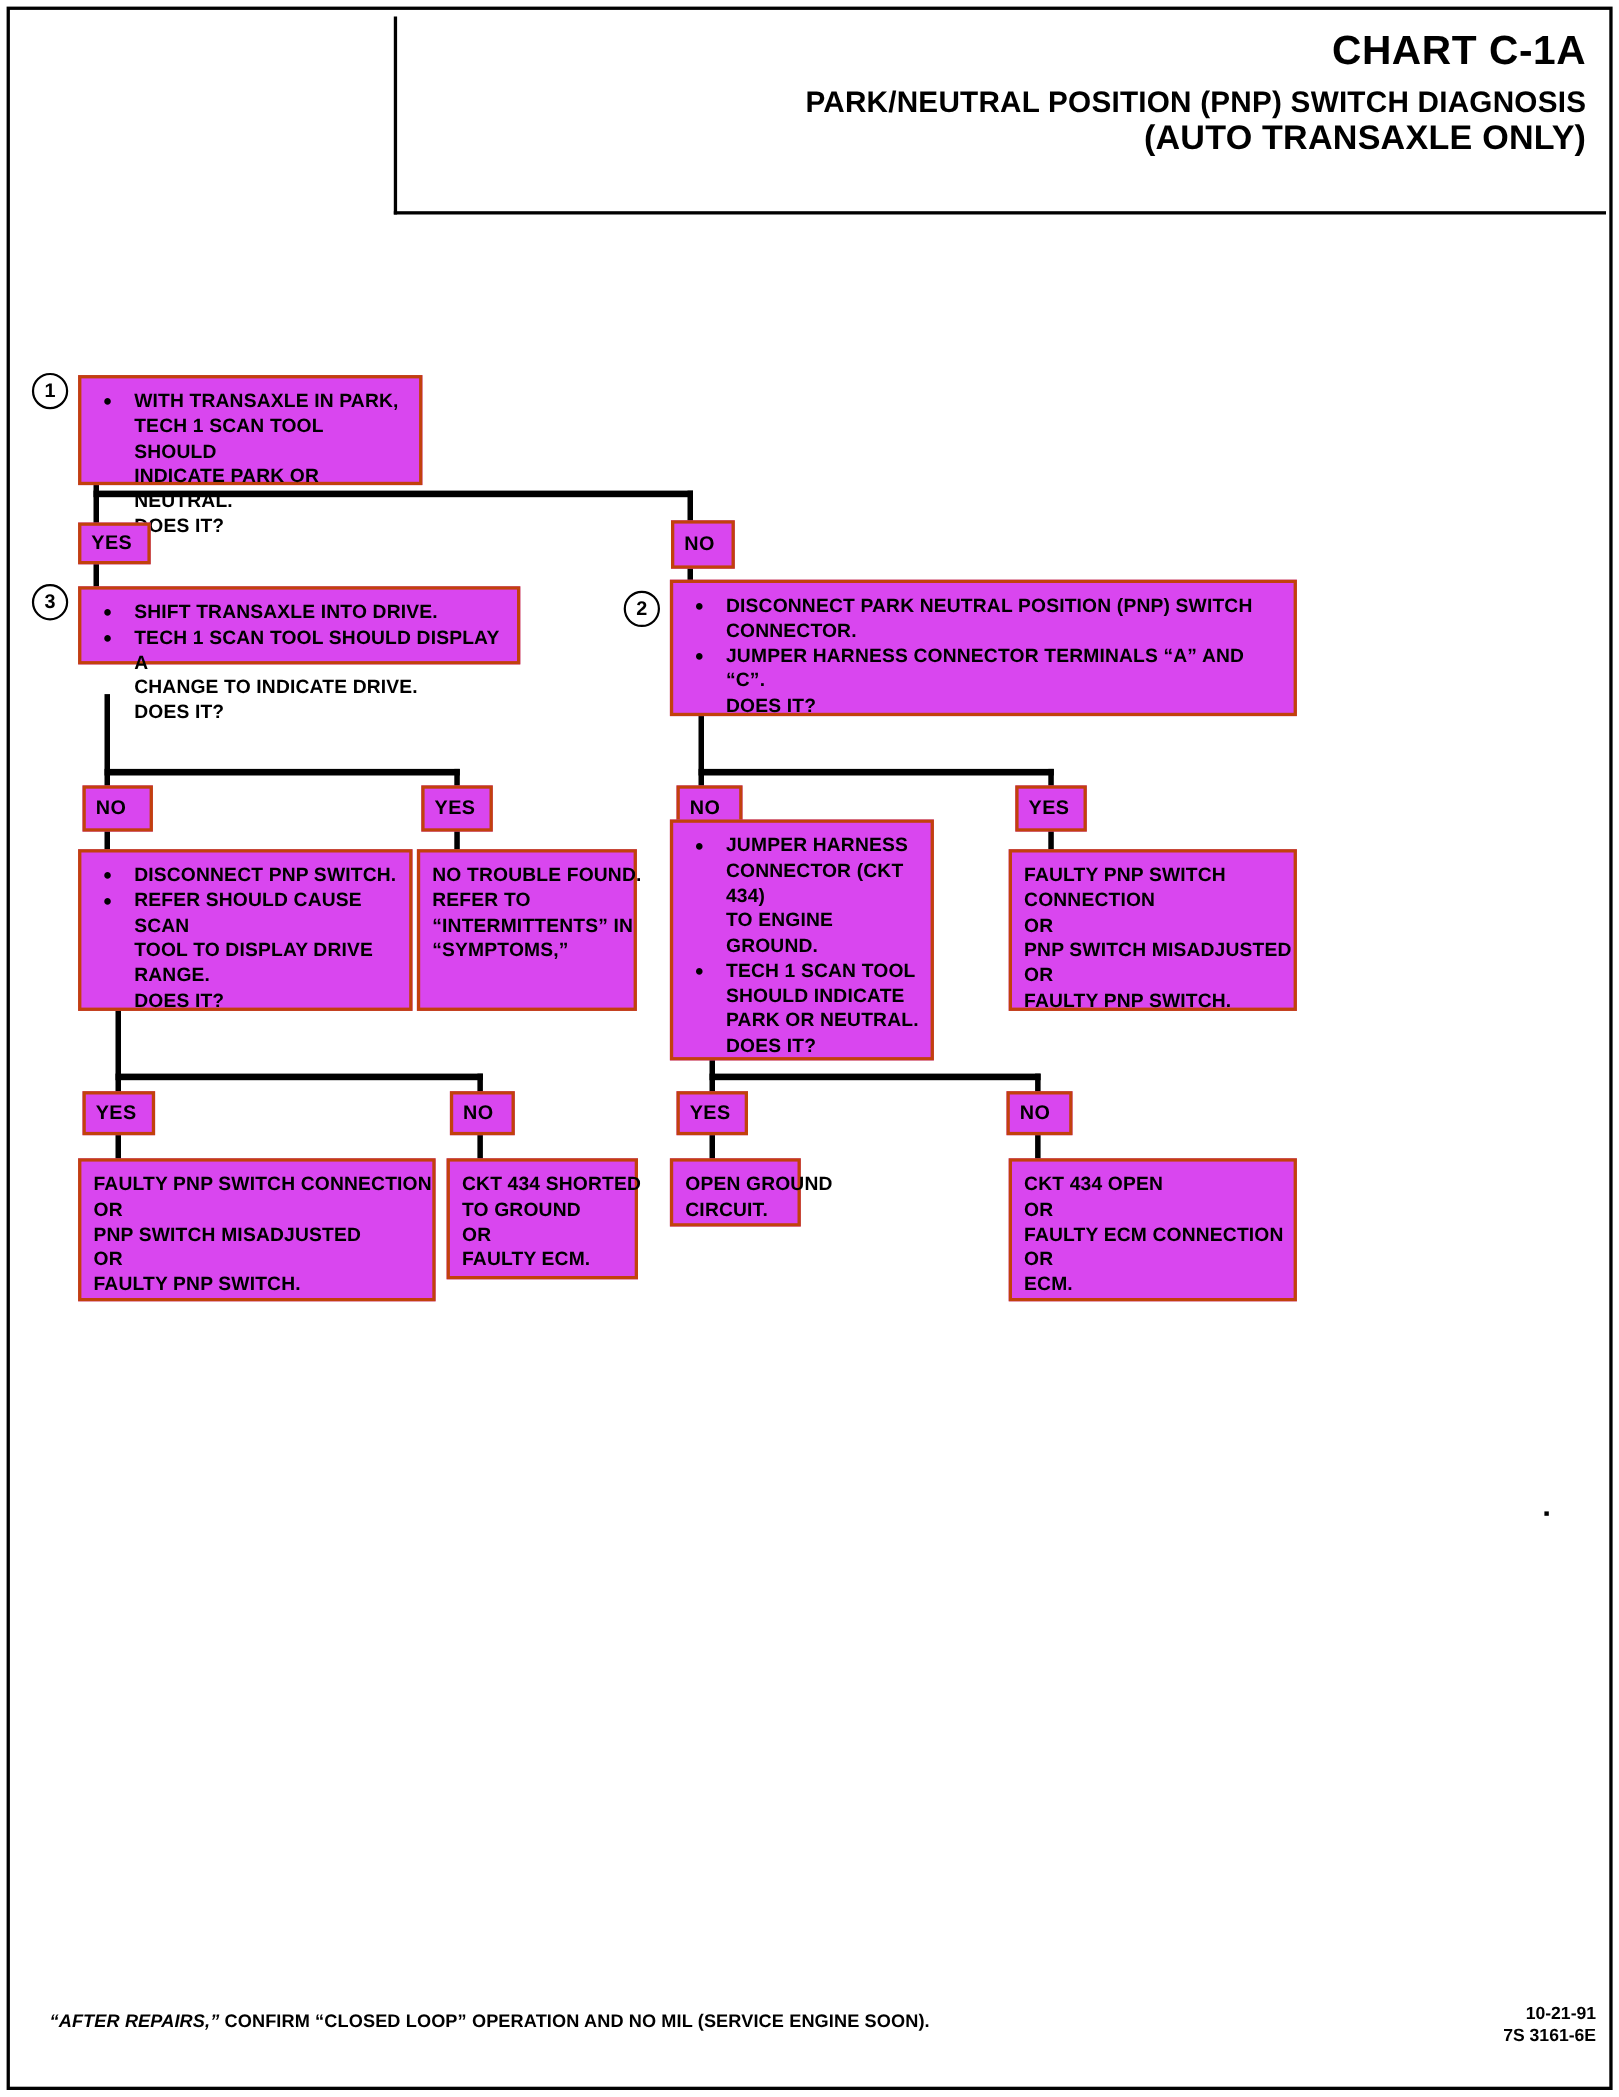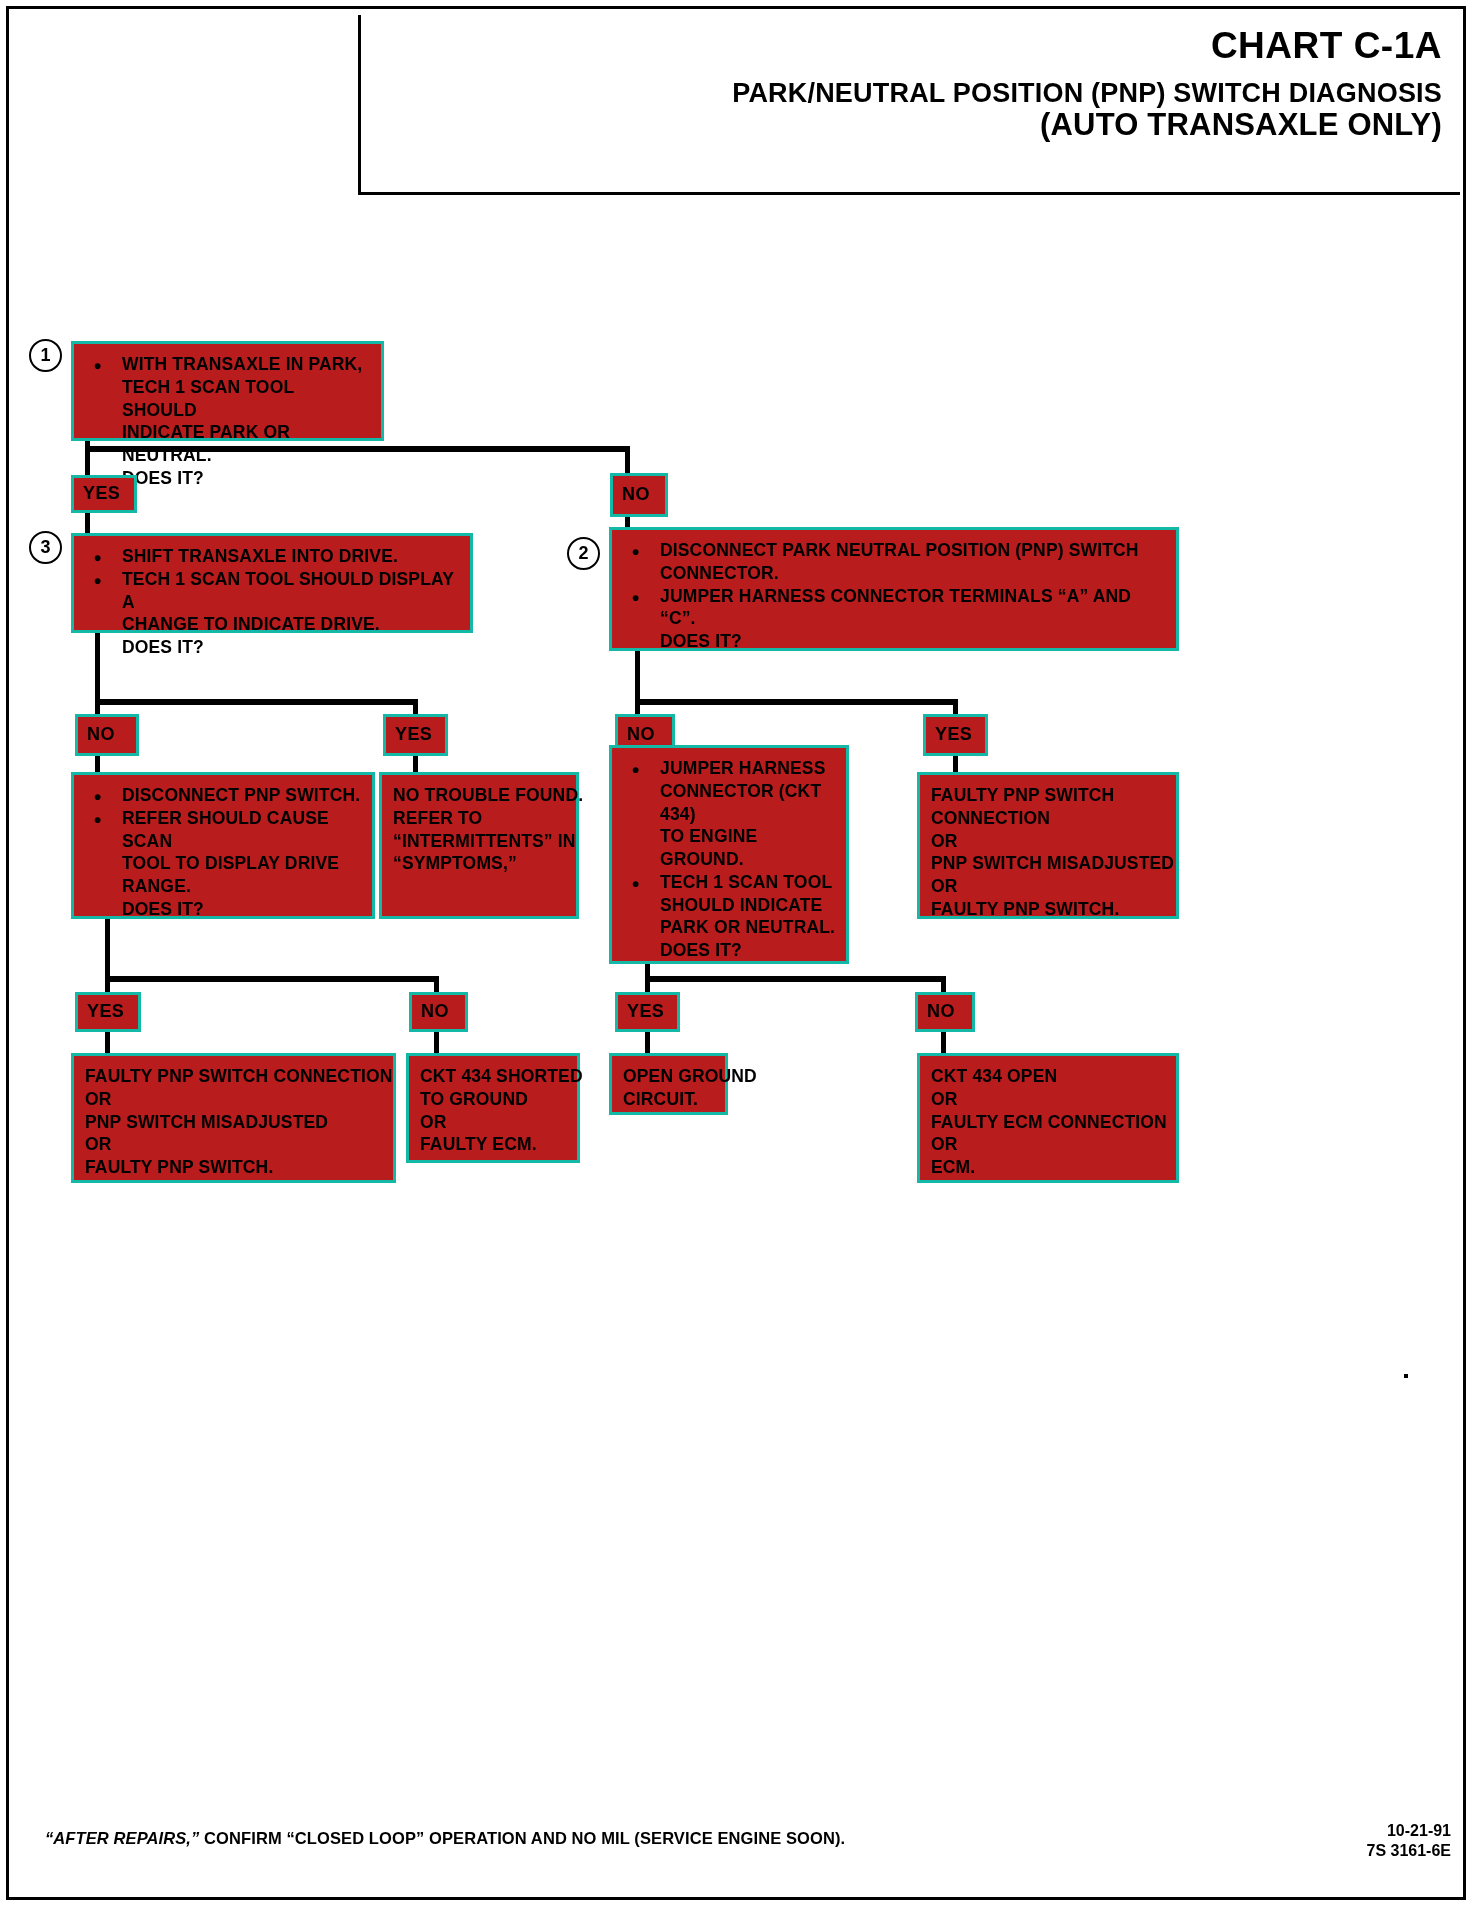--- a/index.html
+++ b/index.html
@@ -58,22 +58,22 @@
   }
 
   
   #flow {
     position: absolute;
     left: 0; top: 0;
     width: 1460px; height: 1894px;
   }
   .node {
     position: absolute;
-    border: 3px solid #14b8a6;
-    background: #b91c1c;
+    border: 3px solid #c2410c;
+    background: #d946ef;
     font-weight: bold;
     line-height: 1.30;
   }
   
   .cbox {
     font-size: 17.5px;
     padding: 9px 10px 9px 14px;
     letter-spacing: 0.15px;
   }
   .cbox ul {
@@ -228,21 +228,21 @@
     <div class="node yn" style="left:62px; top:466px; width:66px; height:38px;">
       <span>YES</span>
     </div>
     <div class="node yn" style="left:601px; top:464px; width:58px; height:44px;">
       <span>NO</span>
     </div>
 
     <div class="step" style="left:20px; top:522px;">
       <span>3</span>
     </div>
-    <div class="node cbox" style="left:62px; top:524px; width:402px; height:100px;">
+    <div class="node cbox" style="left:62px; top:524px; width:402px; height:71px;">
       <ul>
         <li>SHIFT TRANSAXLE INTO DRIVE.</li>
         <li>TECH 1 SCAN TOOL SHOULD DISPLAY A</li>
         <li class="nobullet">CHANGE TO INDICATE DRIVE.</li>
         <li class="nobullet">DOES IT?</li>
       </ul>
     </div>
 
     <div class="step" style="left:558px; top:528px;">
       <span>2</span>

